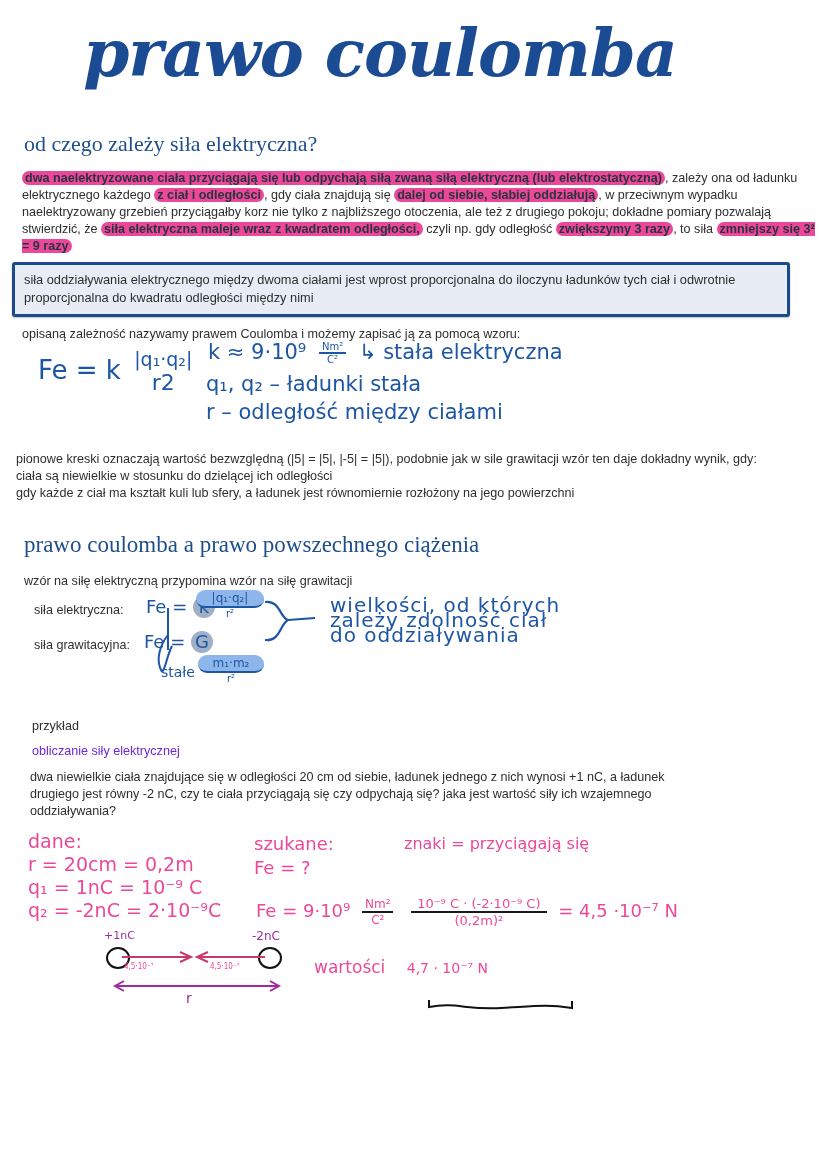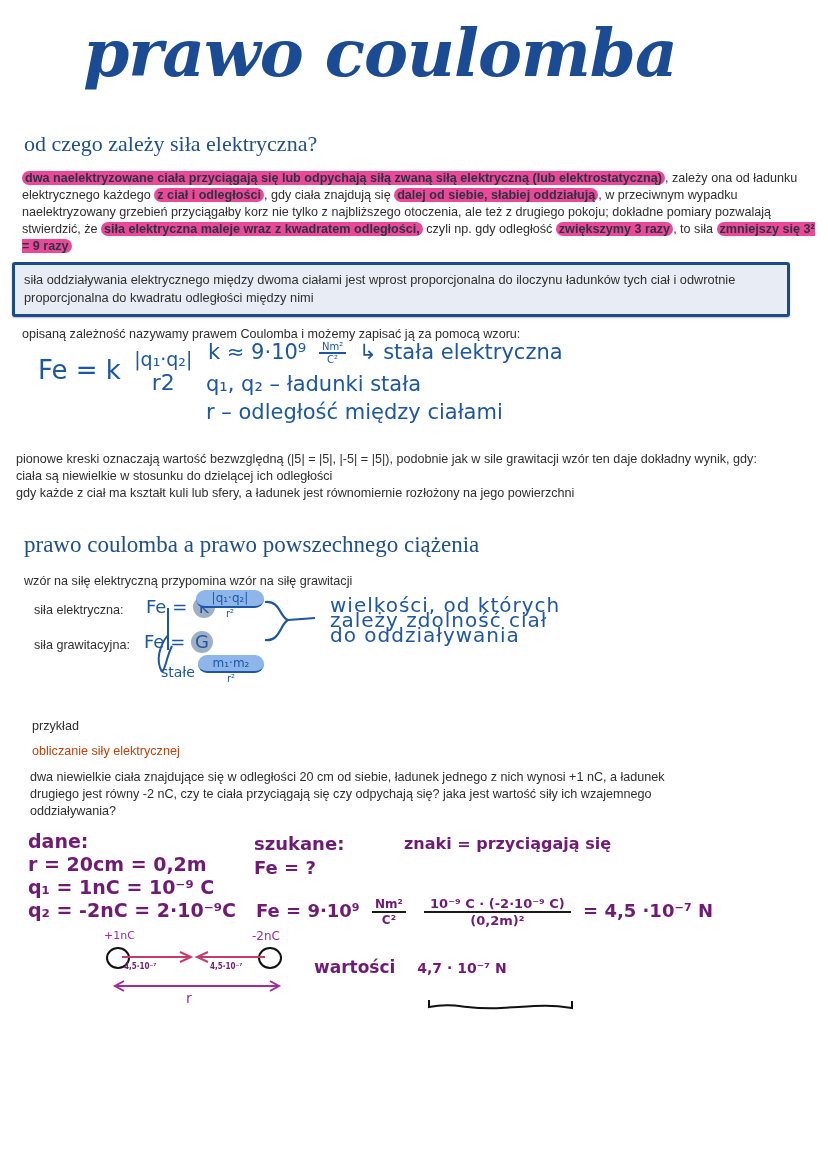--- a/index.html
+++ b/index.html
@@ -28,32 +28,32 @@
   .law-box {
     left: 12px; top: 262px; width: 778px; height: 55px;
     border: 3px solid #1b4b8a; background: #e8edf5; border-radius: 3px;
     padding: 6px 9px; box-shadow: 0 1px 2px rgba(0,0,0,0.25);
   }
   .law-box .para { position: static; font-size: 12.8px; line-height: 18px; }
   .p2 { left: 22px; top: 326px; }
   .hand {
     font-family: "DejaVu Sans", sans-serif; color: #1d56a5;
   }
-  .black { color: #701a75; font-weight: bold; }
+  .black { color: #ec4899; }
   .purple { color: #a02aa0; }
   .p3 { left: 16px; top: 451px; width: 800px; line-height: 17px; }
   .p4 { left: 24px; top: 573px; }
   .lbl { font-family: "Liberation Sans Narrow", "Liberation Sans", sans-serif; font-size: 12.6px; color: #2e2e2e; }
   .bubble { background: #8eb6ea; border-radius: 9px; }
   .bubble-g { background: #9fb0c6; border-radius: 50%; }
   .frac { display: inline-block; text-align: center; vertical-align: middle; }
   .frac .num { display: block; border-bottom: 2px solid #1d56a5; padding: 0 3px; }
   .frac .den { display: block; }
   .p5 { left: 32px; top: 718px; }
-  .p6 { left: 32px; top: 743px; color: #c2410c; }
+  .p6 { left: 32px; top: 743px; color: #6d28d9; }
   .p7 { left: 30px; top: 769px; width: 680px; line-height: 17px; }
 </style>
 </head>
 <body>
 
 <div class="abs title">prawo coulomba</div>
 
 <div class="abs h2 s1">od czego zależy siła elektryczna?</div>
 
 <div class="abs para p1">

